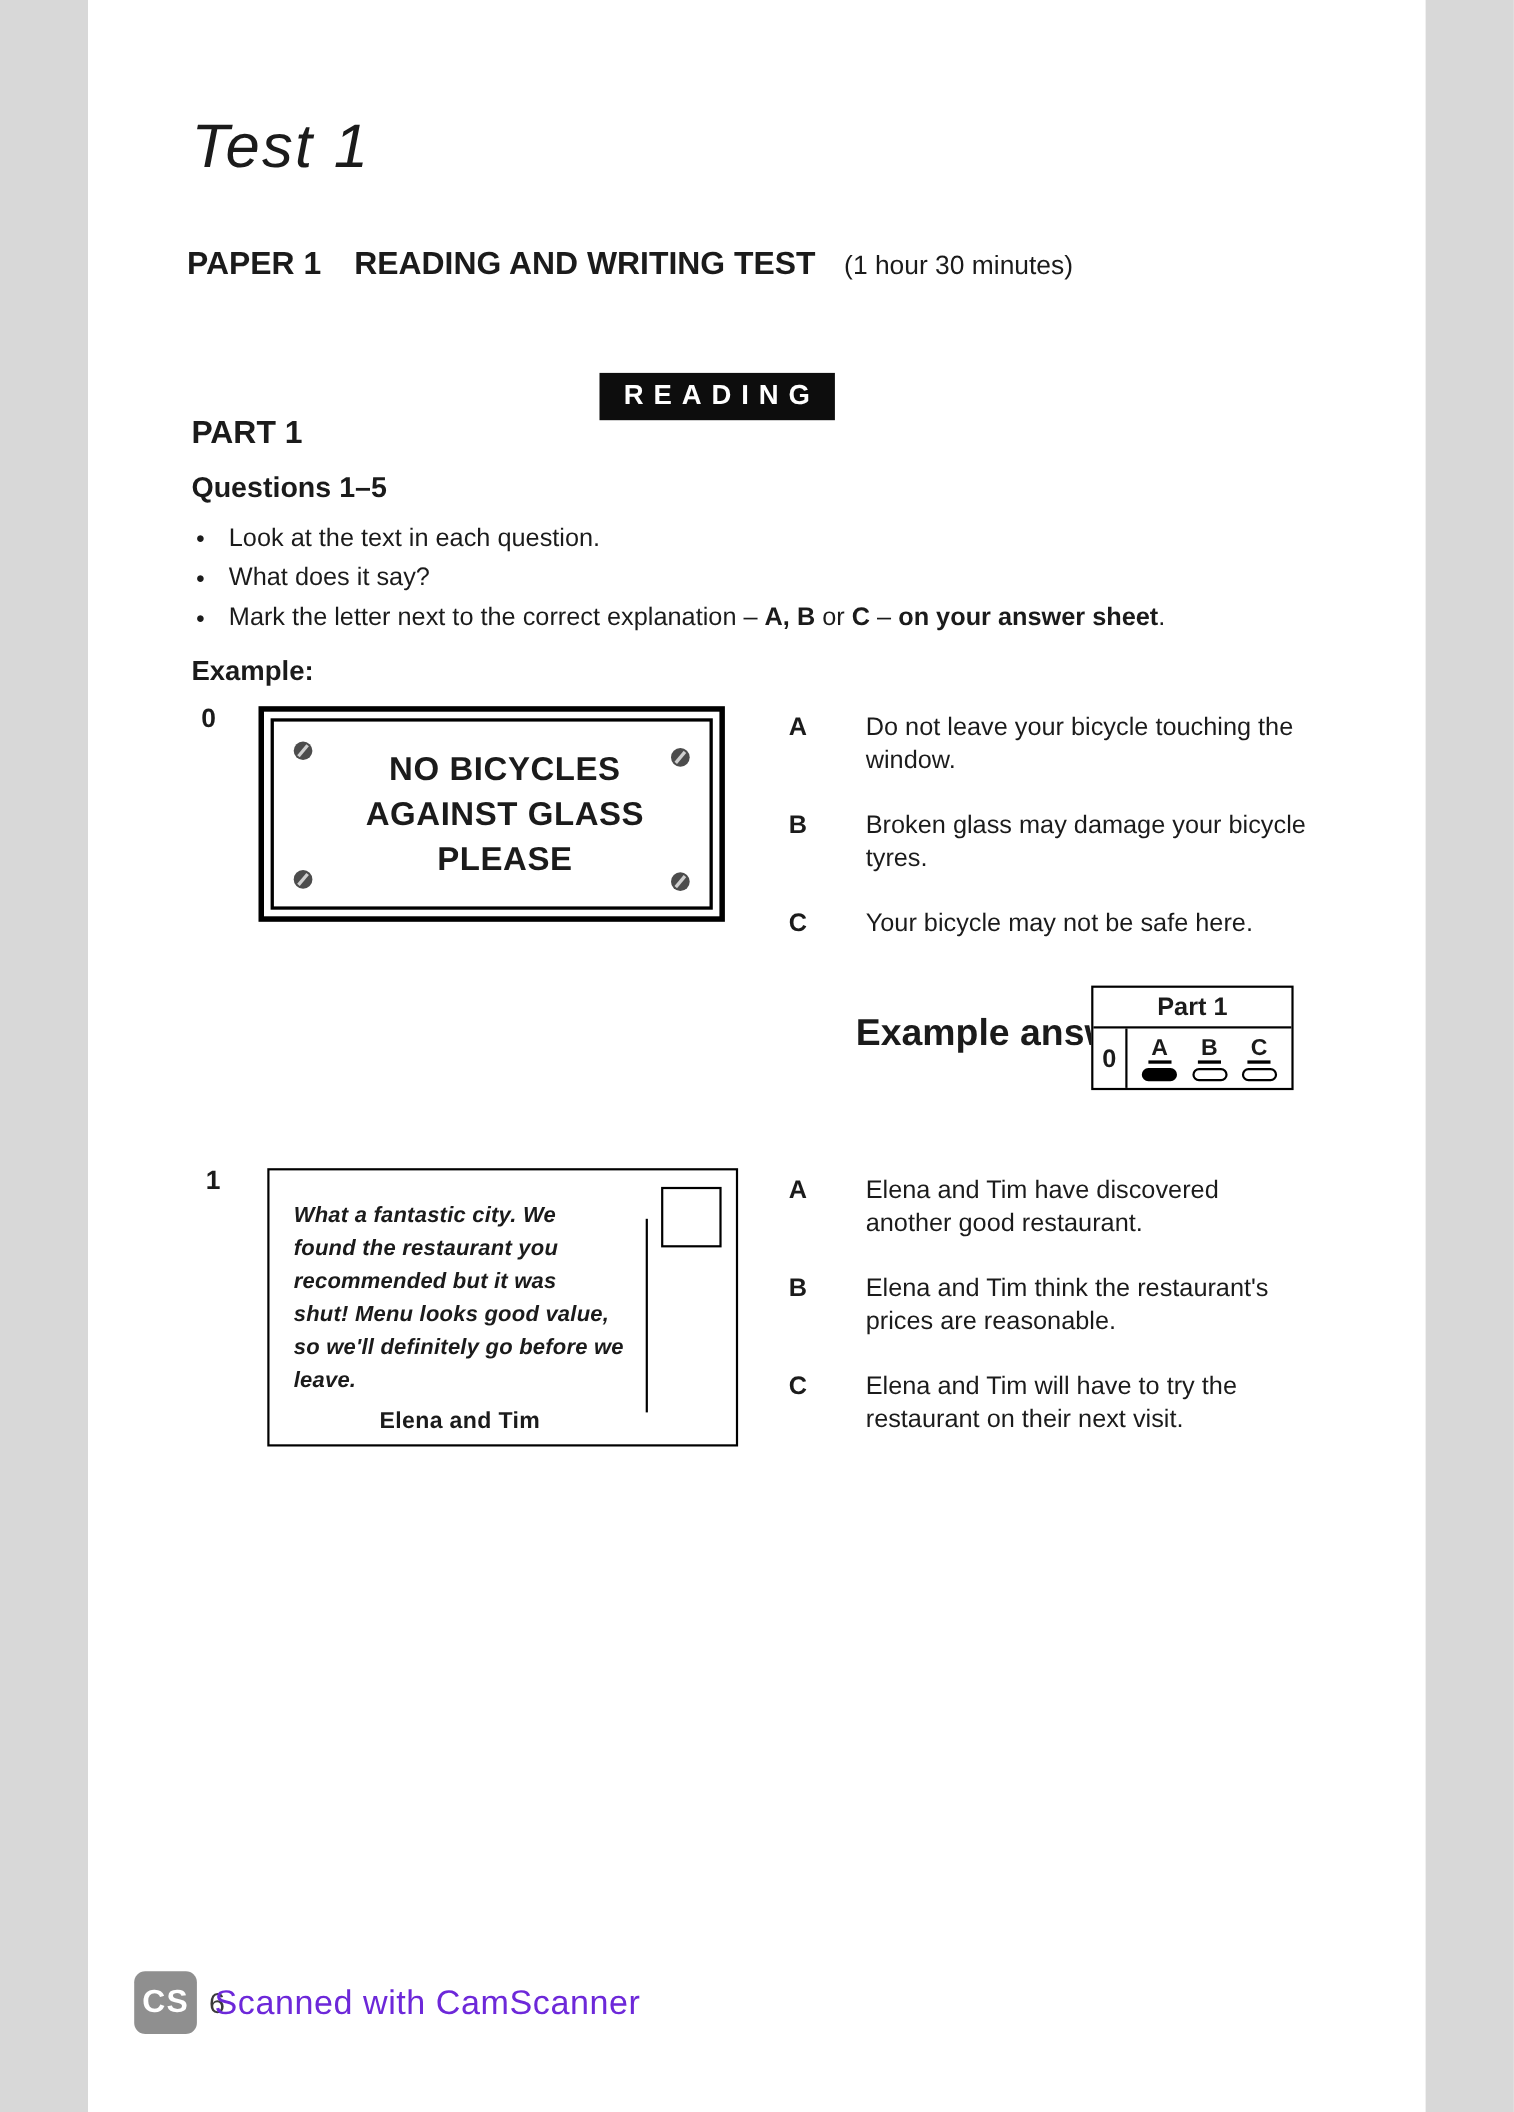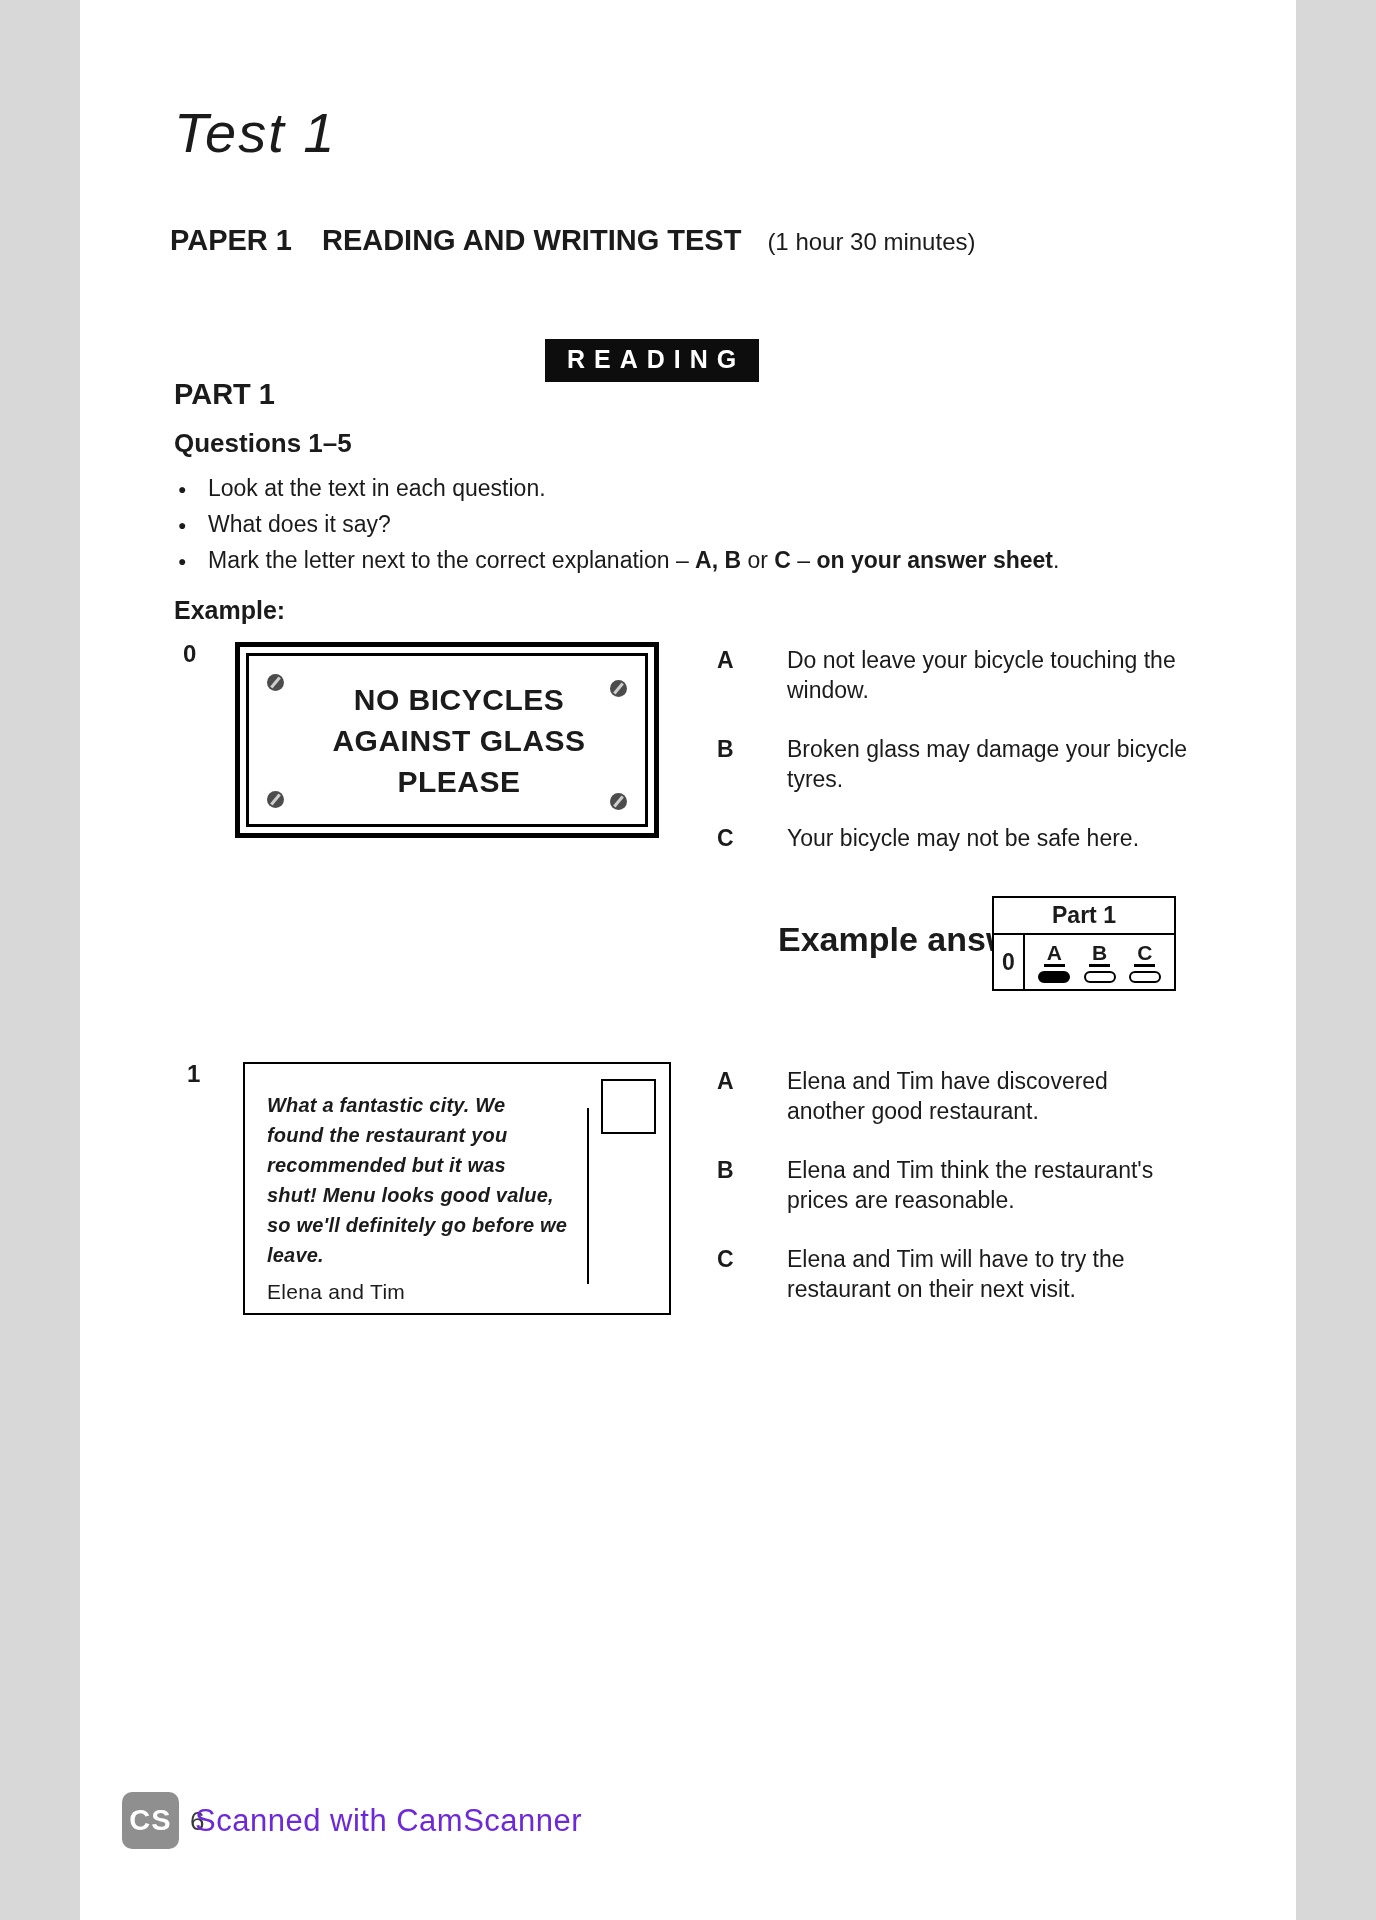--- a/index.html
+++ b/index.html
@@ -117,21 +117,21 @@
     position: absolute; left: 163px; top: 1062px; width: 428px; height: 253px;
     border: 2px solid #000; background: #fff;
   }
   .stamp { position: absolute; left: 356px; top: 15px; width: 55px; height: 55px; border: 2px solid #000; }
   .pc-divider { position: absolute; left: 342px; top: 44px; width: 2px; height: 176px; background: #000; }
   .postcard-text {
     position: absolute; left: 22px; top: 26px; width: 304px;
     font-size: 20px; line-height: 30px; font-style: italic; font-weight: 600; letter-spacing: .2px;
   }
   .signature {
-    margin-top: 7px; text-align: left; font-style: normal; font-weight: normal;
+    margin-top: 7px; text-align: center; font-style: normal; font-weight: bold;
     font-size: 21px; letter-spacing: .3px; padding-right: 2px;
   }
 
   
   .page-number { position: absolute; left: 110px; top: 1806px; font-size: 26px; color: #3a3a3a; }
   .watermark { position: absolute; left: 42px; top: 1792px; display: flex; align-items: center; }
   .cs-logo {
     width: 57px; height: 57px; border-radius: 10px; background: #8f8f8f;
     color: #fff; font-size: 29px; font-weight: bold;
     display: flex; align-items: center; justify-content: center; letter-spacing: 1px;

